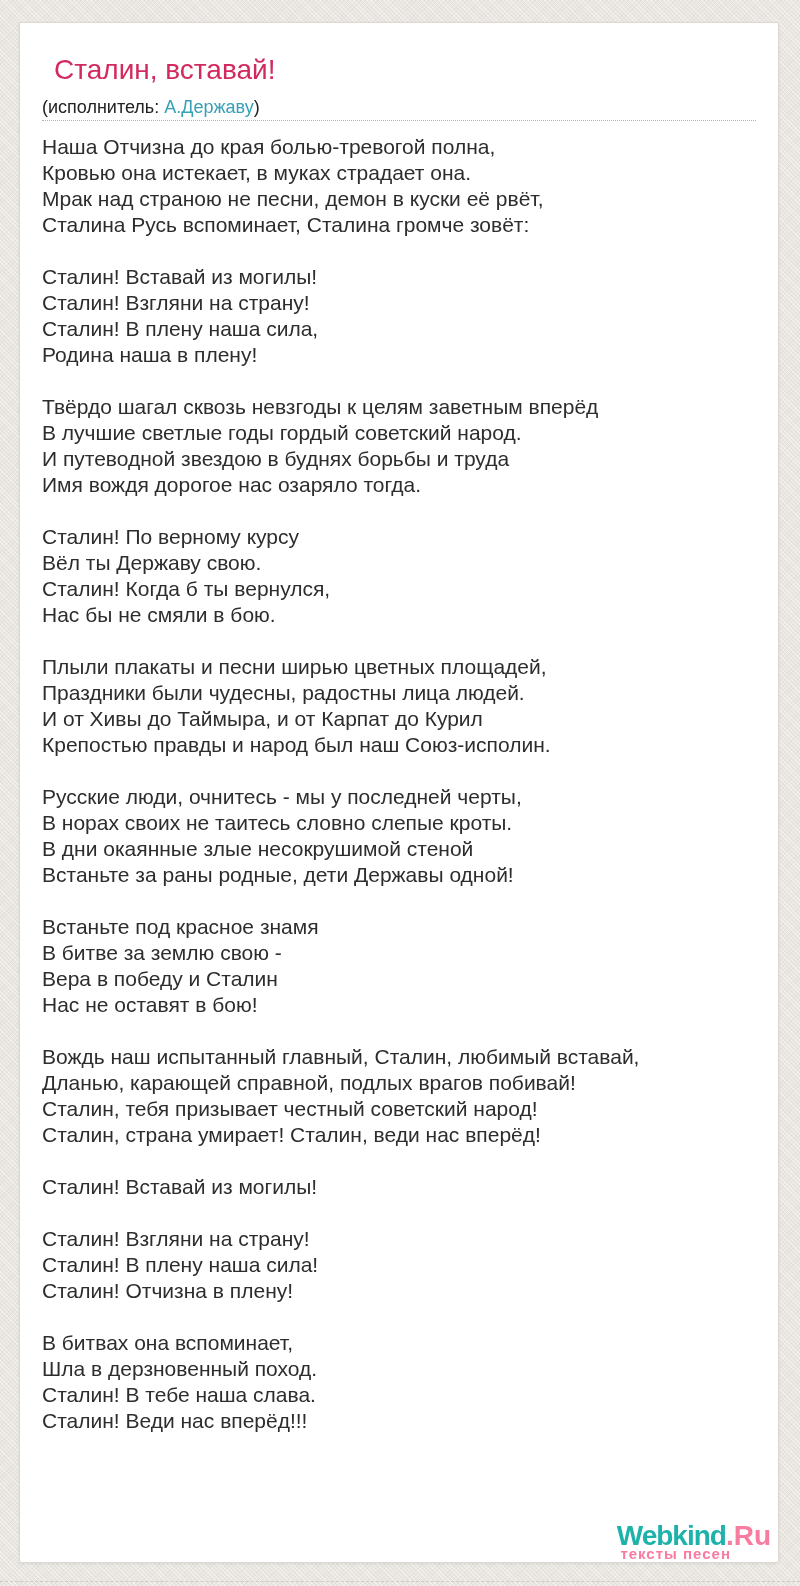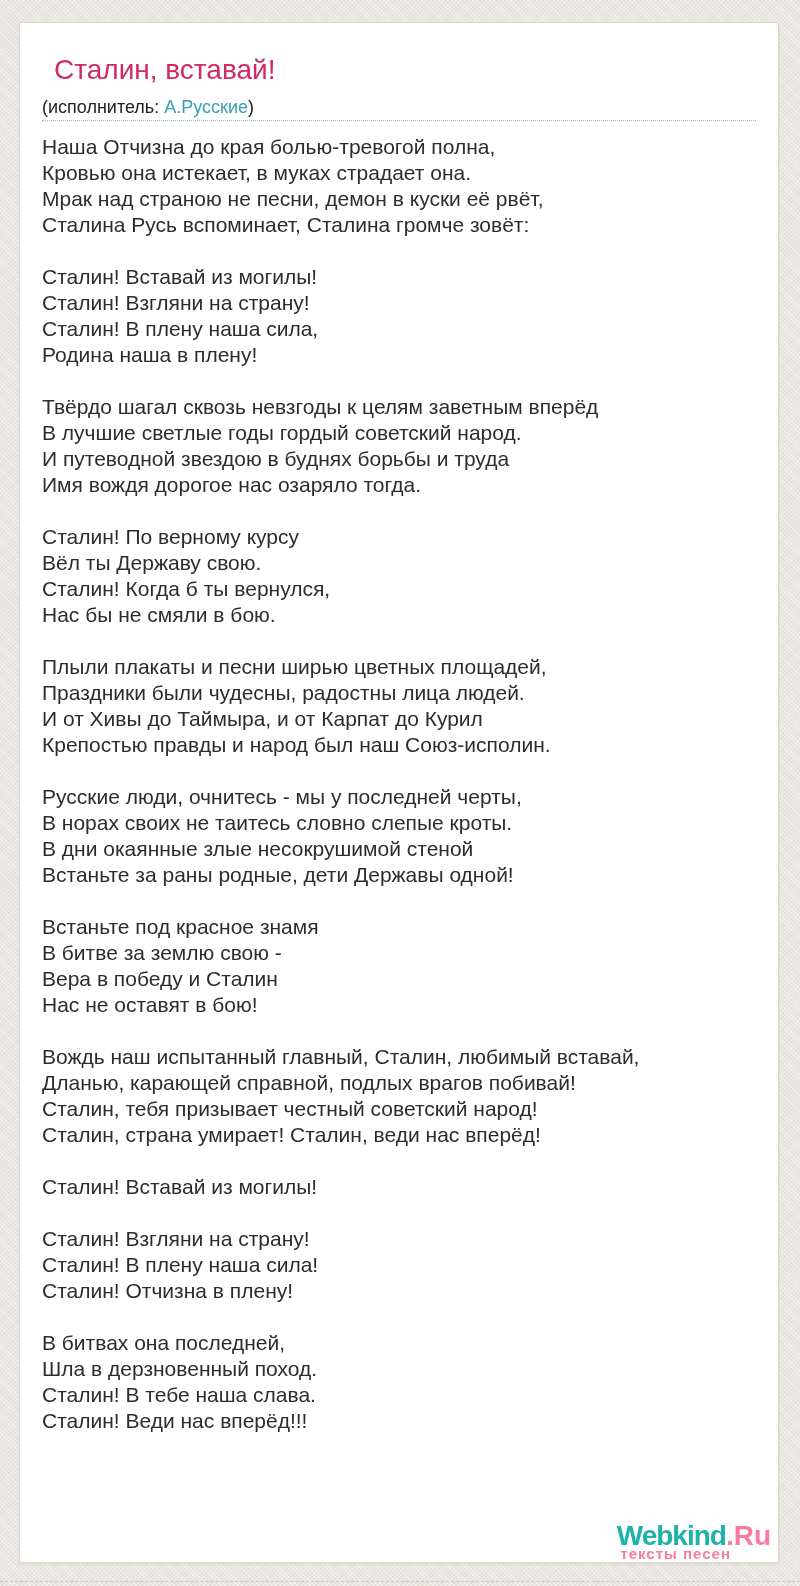--- a/index.html
+++ b/index.html
@@ -105,35 +105,35 @@
   }
 </style>
 </head>
 <body>
 
 <div class="page">
   <div class="card">
 
     <div class="header">
       <h1 class="title">Сталин, вставай!</h1>
-      <div class="artist-line"><span>(исполнитель: </span><a class="artist-link">А.Русские</a><span>)</span></div>
+      <div class="artist-line"><span>(исполнитель: </span><a class="artist-link">А.Державу</a><span>)</span></div>
     </div>
 
     <div class="lyrics">
         <p><span>Наша Отчизна до края болью-тревогой полна,</span><br><span>Кровью она истекает, в муках страдает она.</span><br><span>Мрак над страною не песни, демон в куски её рвёт,</span><br><span>Сталина Русь вспоминает, Сталина громче зовёт:</span></p>
         <p><span>Сталин! Вставай из могилы!</span><br><span>Сталин! Взгляни на страну!</span><br><span>Сталин! В плену наша сила,</span><br><span>Родина наша в плену!</span></p>
         <p><span>Твёрдо шагал сквозь невзгоды к целям заветным вперёд</span><br><span>В лучшие светлые годы гордый советский народ.</span><br><span>И путеводной звездою в буднях борьбы и труда</span><br><span>Имя вождя дорогое нас озаряло тогда.</span></p>
         <p><span>Сталин! По верному курсу</span><br><span>Вёл ты Державу свою.</span><br><span>Сталин! Когда б ты вернулся,</span><br><span>Нас бы не смяли в бою.</span></p>
         <p><span>Плыли плакаты и песни ширью цветных площадей,</span><br><span>Праздники были чудесны, радостны лица людей.</span><br><span>И от Хивы до Таймыра, и от Карпат до Курил</span><br><span>Крепостью правды и народ был наш Союз-исполин.</span></p>
         <p><span>Русские люди, очнитесь - мы у последней черты,</span><br><span>В норах своих не таитесь словно слепые кроты.</span><br><span>В дни окаянные злые несокрушимой стеной</span><br><span>Встаньте за раны родные, дети Державы одной!</span></p>
         <p><span>Встаньте под красное знамя</span><br><span>В битве за землю свою -</span><br><span>Вера в победу и Сталин</span><br><span>Нас не оставят в бою!</span></p>
         <p><span>Вождь наш испытанный главный, Сталин, любимый вставай,</span><br><span>Дланью, карающей справной, подлых врагов побивай!</span><br><span>Сталин, тебя призывает честный советский народ!</span><br><span>Сталин, страна умирает! Сталин, веди нас вперёд!</span></p>
         <p><span>Сталин! Вставай из могилы!</span></p>
         <p><span>Сталин! Взгляни на страну!</span><br><span>Сталин! В плену наша сила!</span><br><span>Сталин! Отчизна в плену!</span></p>
-        <p><span>В битвах она последней,</span><br><span>Шла в дерзновенный поход.</span><br><span>Сталин! В тебе наша слава.</span><br><span>Сталин! Веди нас вперёд!!!</span></p>
+        <p><span>В битвах она вспоминает,</span><br><span>Шла в дерзновенный поход.</span><br><span>Сталин! В тебе наша слава.</span><br><span>Сталин! Веди нас вперёд!!!</span></p>
       </div>
 
     <a class="logo">
       <span class="logo-main">Webkind</span><span class="logo-suffix">.Ru</span>
       <div class="logo-tagline">тексты песен</div>
     </a>
 
   </div>
 </div>
 

